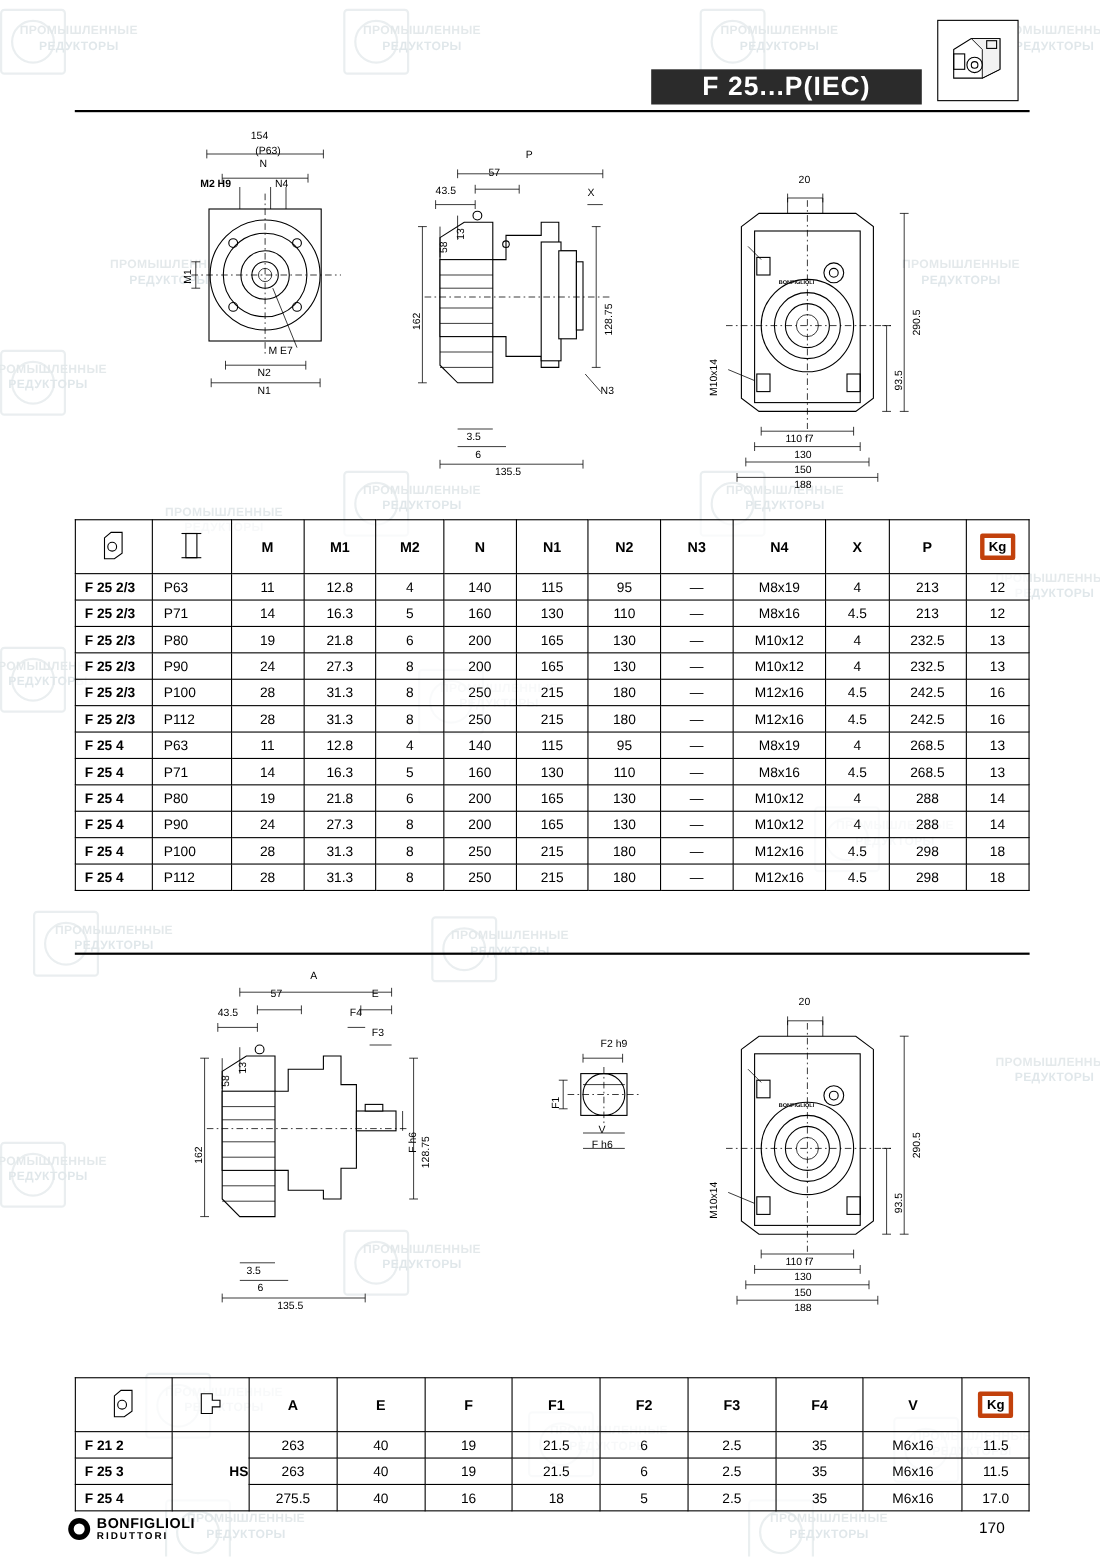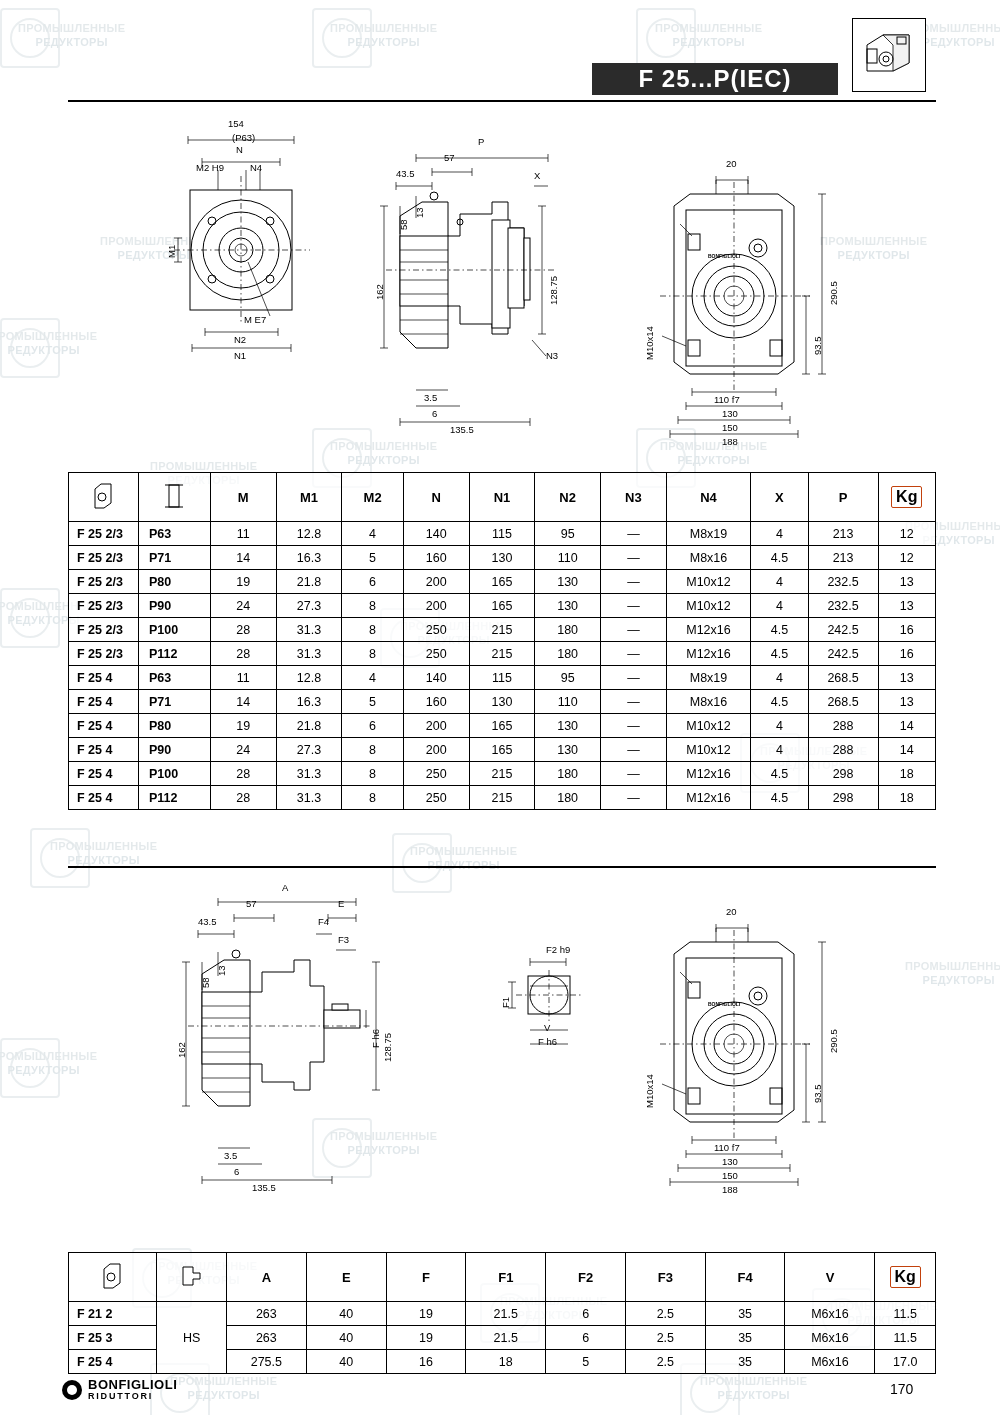--- a/index.html
+++ b/index.html
@@ -26,24 +26,24 @@
 
   
   .corner-icon{position:absolute;left:852px;top:18px;width:72px;height:72px;border:1px solid #000;background:#fff;}
 
   
   table.spec{position:absolute;border-collapse:collapse;background:transparent;}
   table.spec td,table.spec th{border:1px solid #000;font-size:12.5px;text-align:center;
       padding:0;height:23px;background:rgba(255,255,255,0.72);}
   table.spec thead th{font-weight:bold;height:48px;font-size:13px;}
   table.spec td.lbl{font-weight:bold;text-align:left;padding-left:8px;}
-  table.spec td.lbl2{font-weight:bold;text-align:left;padding-left:10px;}
+  table.spec td.lbl2{font-weight:normal;text-align:left;padding-left:10px;}
   #table-iec{left:68px;top:472px;width:868px;}
   #table-hs{left:68px;top:1252px;width:868px;}
-  .kgicon{font-size:16px;font-weight:bold;border:1px solid #c2410c;padding:1px 4px;border-radius:2px;display:inline-block;}
+  .kgicon{font-size:12px;font-weight:bold;border:4px solid #c2410c;padding:1px 4px;border-radius:2px;display:inline-block;}
 
   
   .footer-logo{position:absolute;left:62px;top:1378px;display:flex;align-items:center;gap:6px;}
   .footer-logo .mark{width:20px;height:20px;border-radius:50%;background:#000;position:relative;}
   .footer-logo .mark:after{content:"";position:absolute;left:5px;top:5px;width:10px;height:10px;border-radius:50%;background:#fff;}
   .footer-logo .txt{line-height:1.05;}
   .footer-logo .t1{font-size:13px;font-weight:bold;letter-spacing:.5px;}
   .footer-logo .t2{font-size:9px;font-weight:bold;letter-spacing:1.8px;}
   .pageno{position:absolute;left:890px;top:1381px;font-size:14px;}
 
@@ -234,21 +234,21 @@
       <line class="thin" x1="128" y1="218" x2="128" y2="226"></line>
       <line class="thin" x1="42" y1="238" x2="141" y2="238"></line>
       <line class="thin" x1="42" y1="234" x2="42" y2="242"></line>
       <line class="thin" x1="141" y1="234" x2="141" y2="242"></line>
 
       <line class="thin" x1="98" y1="152" x2="120" y2="206"></line>
     </svg>
     <div class="dim" style="left:78px;top:8px;">154</div>
     <div class="dim" style="left:82px;top:22px;">(P63)</div>
     <div class="dim" style="left:86px;top:34px;">N</div>
-    <div class="dim" style="left:46px;top:52px;">M2 H9</div>
+    <div class="dim" style="left:32px;top:52px;font-weight:bold;">M2 H9</div>
     <div class="dim" style="left:100px;top:52px;">N4</div>
     <div class="dim v" style="left:16px;top:148px;">M1</div>
     <div class="dim" style="left:94px;top:204px;">M E7</div>
     <div class="dim" style="left:84px;top:224px;">N2</div>
     <div class="dim" style="left:84px;top:240px;">N1</div>
   </div>
 
   <div class="dwg" style="left:356px;top:110px;">
     <svg width="240" height="330" viewBox="0 0 240 330">
 
@@ -750,21 +750,21 @@
         <th style="width:80px">F2</th>
         <th style="width:80px">F3</th>
         <th style="width:80px">F4</th>
         <th style="width:90px">V</th>
         <th style="width:60px"><span class="kgicon">Kg</span></th>
       </tr>
     </thead>
     <tbody>
       <tr>
         <td class="lbl">F 21 2</td>
-        <td rowspan="3" class="lbl2" style="text-align:center;padding-left:1px;font-weight:normal">HS</td>
+        <td rowspan="3" class="lbl2" style="text-align:right;padding-left:1px;font-weight:bold">HS</td>
         <td>263</td>
         <td>40</td>
         <td>19</td>
         <td>21.5</td>
         <td>6</td>
         <td>2.5</td>
         <td>35</td>
         <td>M6x16</td>
         <td>11.5</td>
       </tr>

